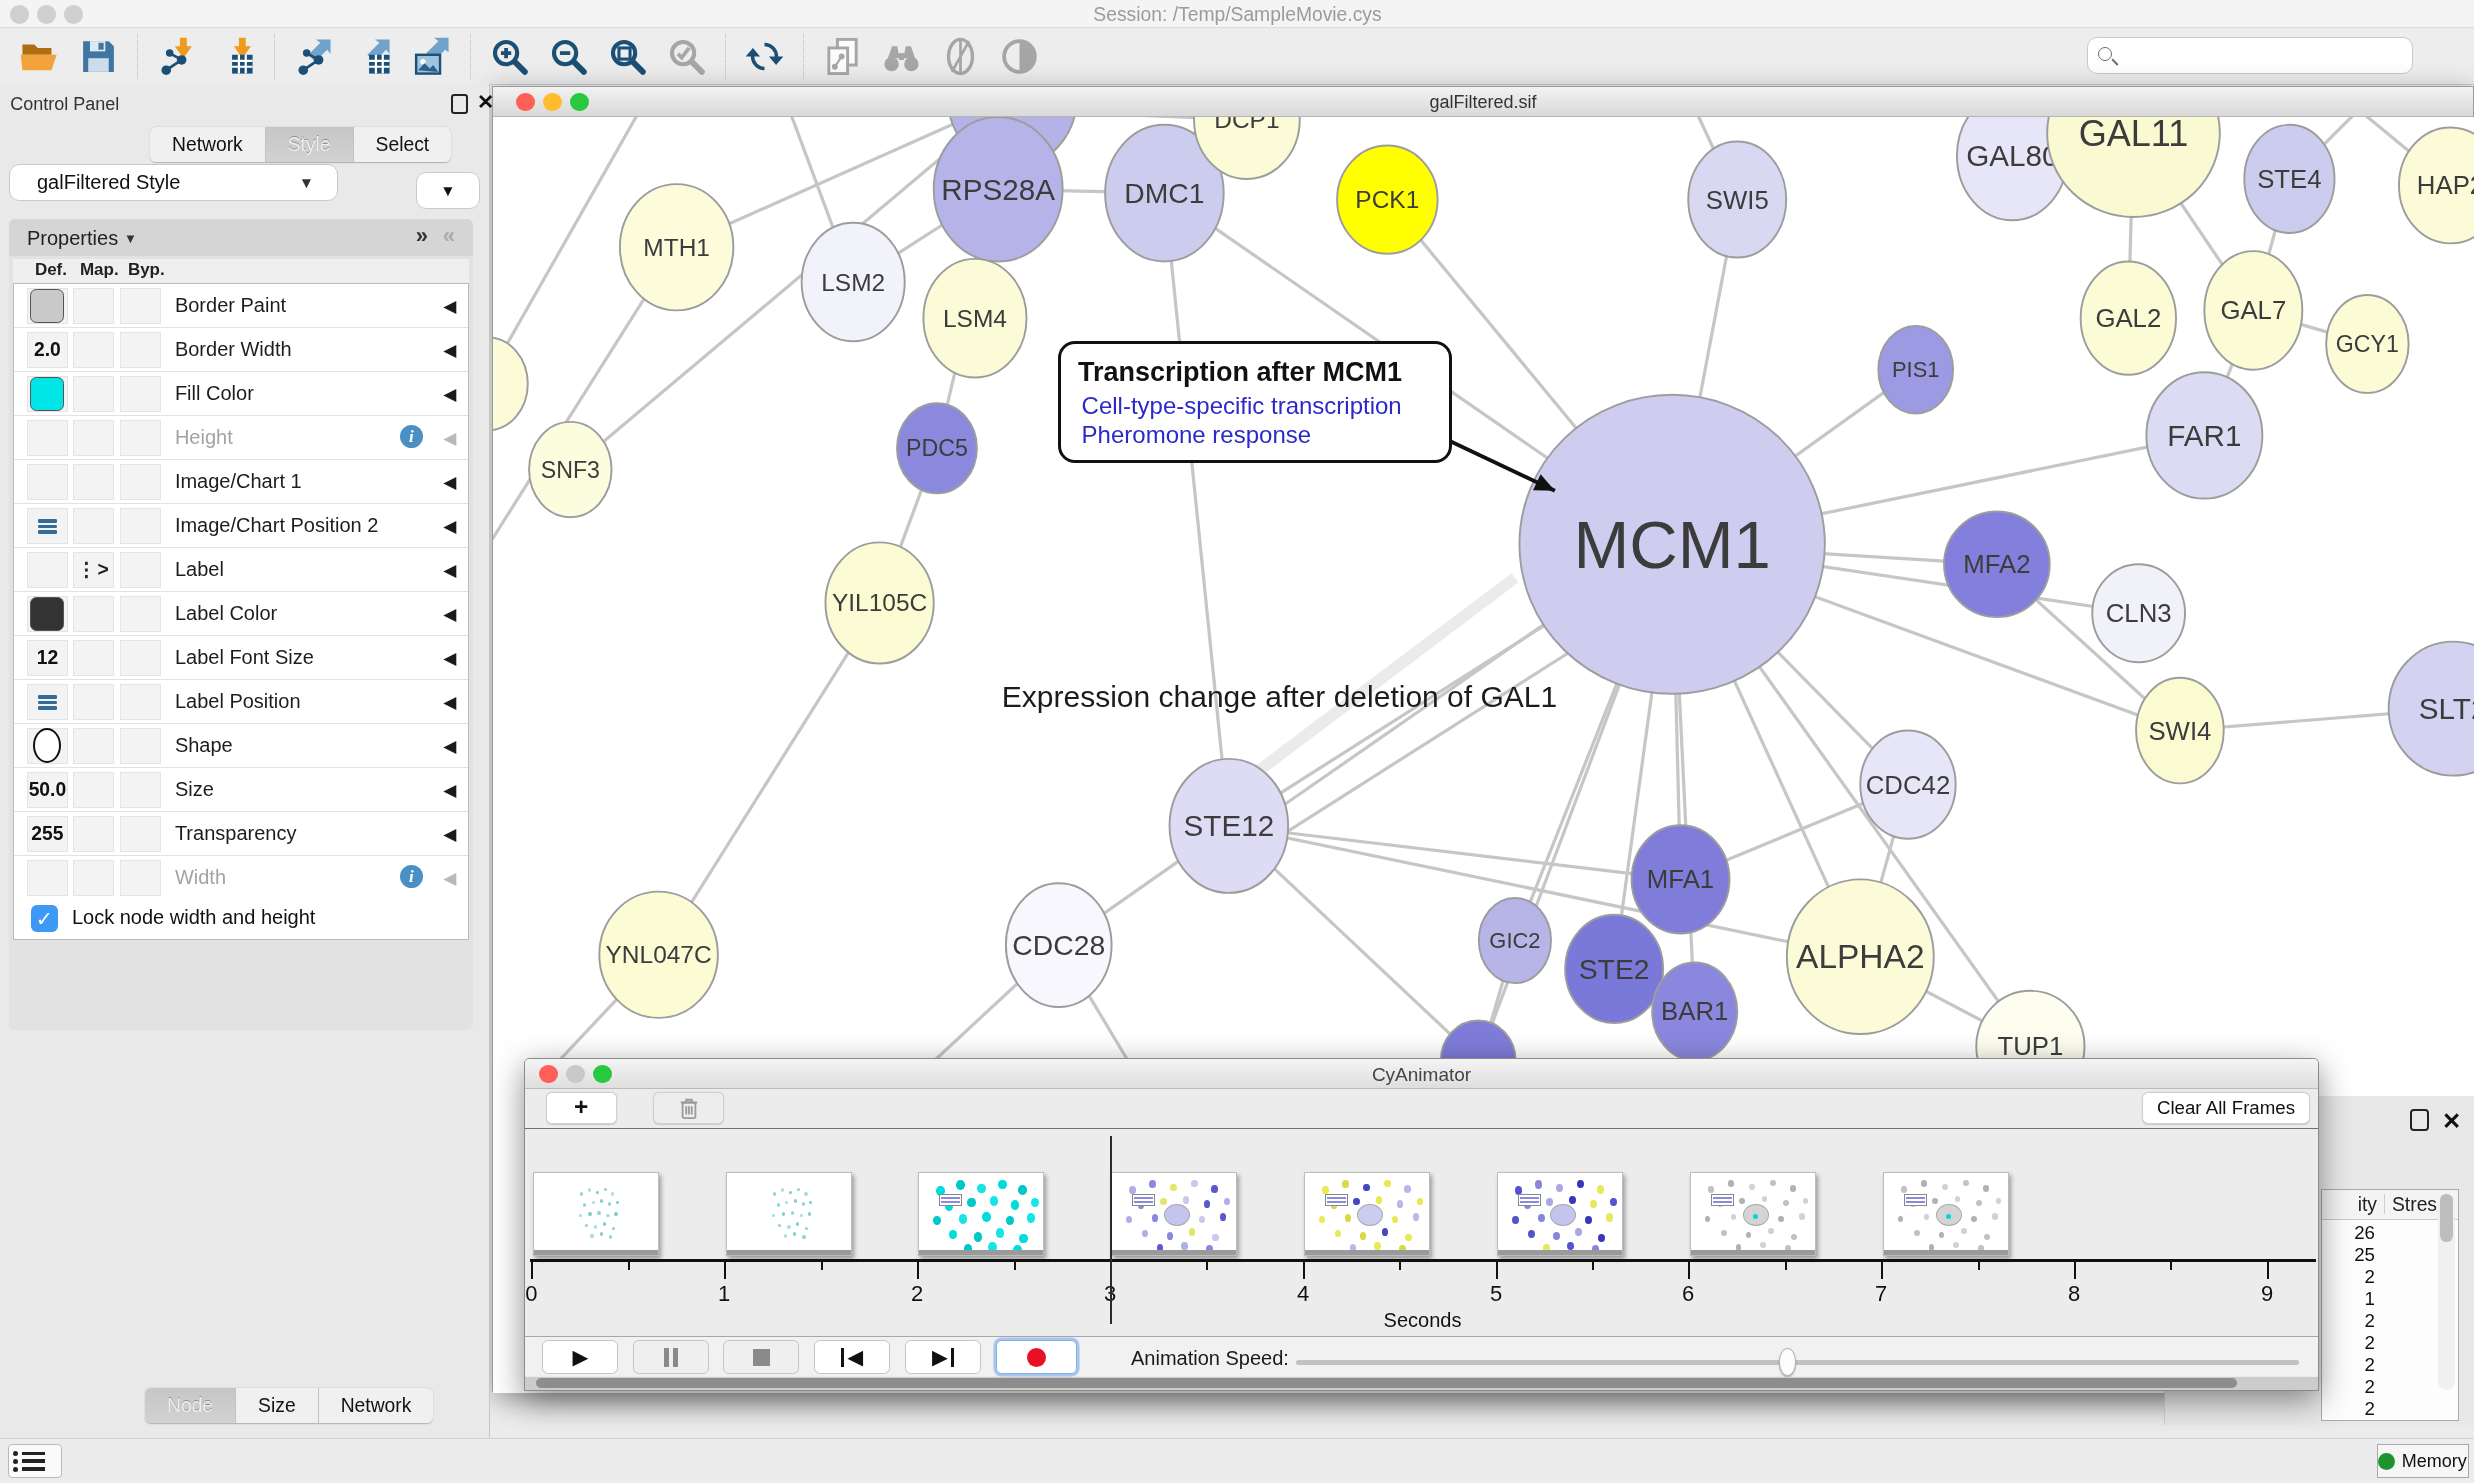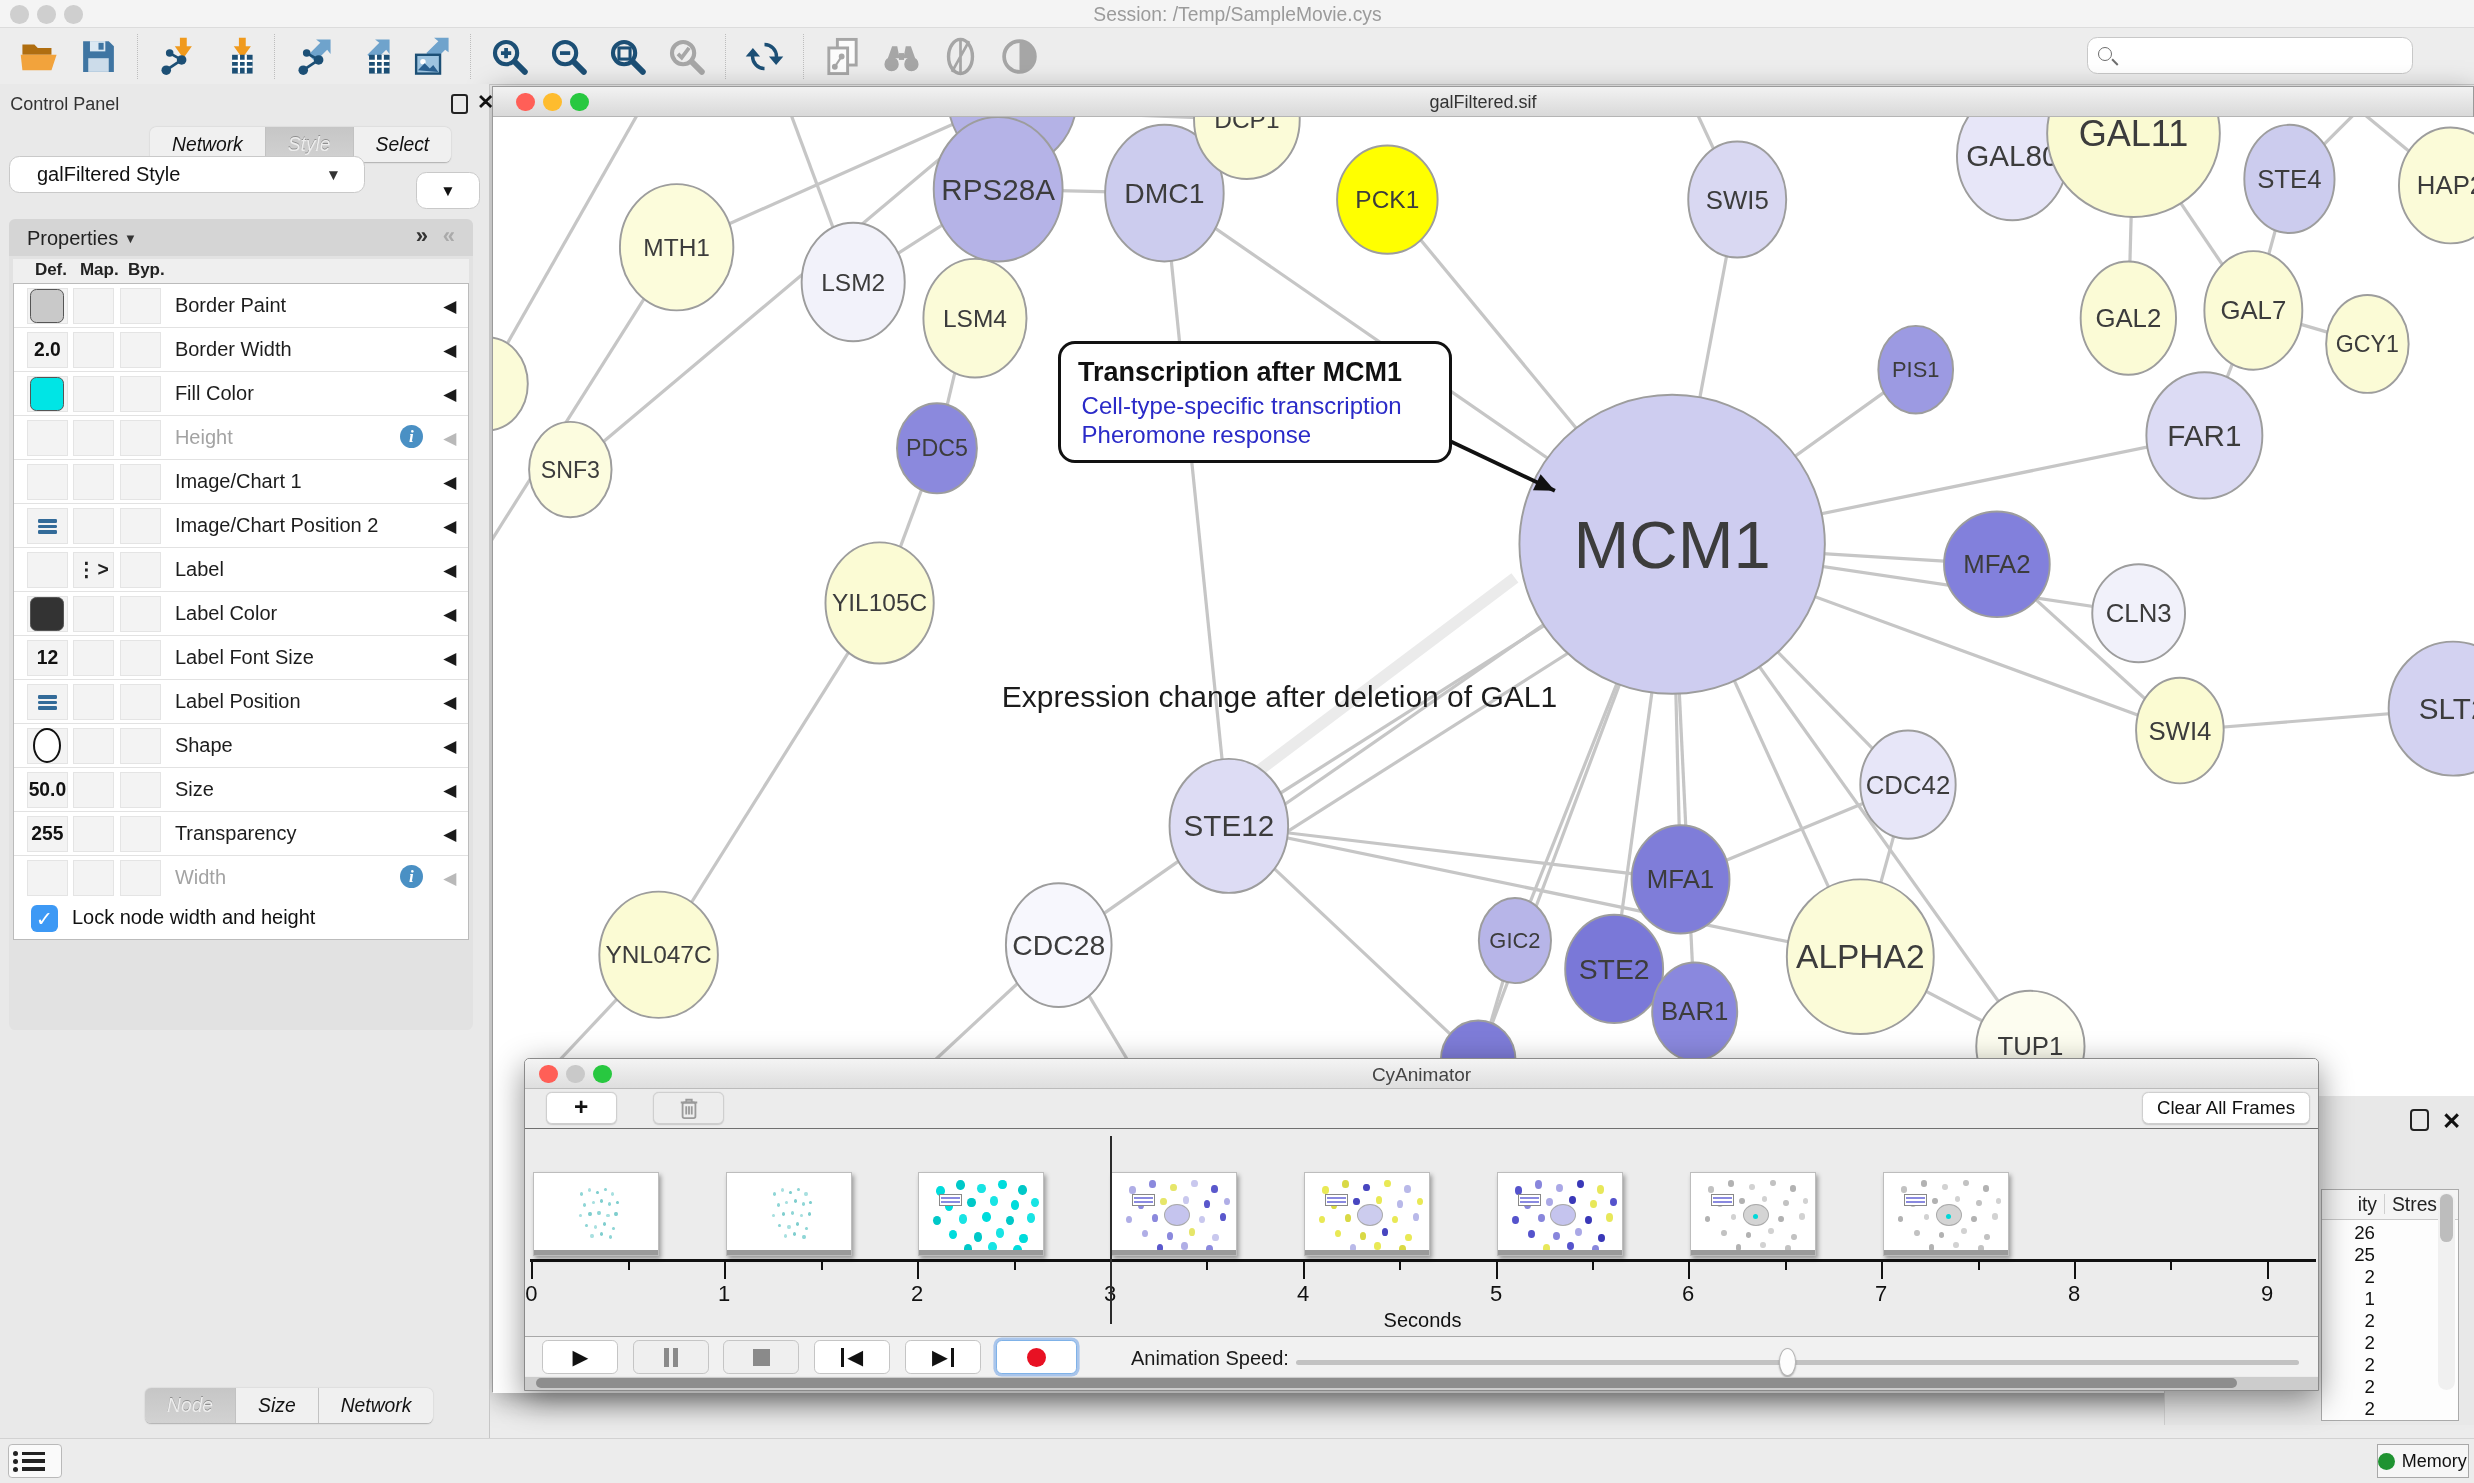--- a/index.html
+++ b/index.html
@@ -18,21 +18,21 @@
   .tbtn { width:41px; height:41px; margin:0 9px; border:none; background:transparent; cursor:pointer; }
   .tbtn svg { width:100%; height:100%; }
   .tsep { width:0; height:45px; border-left:1.9px dotted #bdbdbd; margin:0 9px; }
   .searchbox { position:absolute; right:62px; top:9px; width:326px; height:37px; background:#fff; border:1.3px solid #c8c8c8; border-radius:10.3px; }
   .searchbox .mag { position:absolute; left:10.3px; top:9px; width:14px; height:14px; border:1.9px solid #6d6d6d; border-radius:50%; }
   .searchbox .mag::after { content:""; position:absolute; left:11.6px; top:13px; width:7.7px; height:1.9px; background:#6d6d6d; transform:rotate(45deg); }
   .searchbox input { position:absolute; left:36px; top:2.6px; width:277px; height:28px; border:none; outline:none; font-size:18px; background:transparent; }
 
   
   .bottombar-gradient { position:absolute; left:0; top:1392px; width:2475px; height:46px; background:linear-gradient(#a8a8a8,#dedede); z-index:2; }
-  .tabgroup { display:flex; border-radius:6.4px; overflow:hidden; box-shadow:0 0.6px 1.3px rgba(0,0,0,.25);font-style:italic; }
+  .tabgroup { display:flex; border-radius:6.4px; overflow:hidden; box-shadow:0 0.6px 1.3px rgba(0,0,0,.25); }
   .tabgroup .tab { font-size:19.3px; padding:0 22px; height:35px; line-height:35px; text-align:center; background:#f0f0f0; color:#111; border-right:1.3px solid #c2c2c2; }
   .tabgroup .tab:last-child { border-right:none;text-align:right; }
   .tabgroup .tab.engraved { background:linear-gradient(#c6c6c6,#d2d2d2); color:#ededed; text-shadow:0 -0.6px 0.6px #8f8f8f; }
   #bottom-tabs { position:absolute; left:1297px; top:6.4px; }
 
   
   .table-panel { position:absolute; left:2164px; top:1096px; width:311px; height:329px; background:#e8e8e8; z-index:5; border-left:1.3px solid #d0d0d0; }
   .table-panel .float-ic { position:absolute; left:245px; top:13px; width:19.3px; height:22px; border:2.6px solid #222; border-radius:3.9px; }
   .table-panel .close-ic { position:absolute; left:277px; top:11.6px; font-size:23px; font-weight:bold; color:#111; }
   .ptable { position:absolute; left:156px; top:93px; width:138px; height:232px; background:#fdfdfd; border:1.3px solid #aaa; overflow:hidden; }
@@ -55,21 +55,21 @@
   .annotation-box .atitle { font-size:27px; font-weight:bold; color:#111; margin:13px 0 3.9px 17px; }
   .annotation-box .alink { font-size:24px; color:#2a2ac8; margin:1.3px 0 0 20.6px; }
   .net-caption { position:absolute; left:503px; top:563px; width:567px; text-align:center; font-size:30px; color:#1c1c1c; z-index:2; }
 
   
   .control-panel { position:absolute; left:0; top:84px; width:490px; height:1355px; background:#e9e9e9; border-right:1.3px solid #c6c6c6; z-index:6; }
   .cp-title { position:absolute; left:10.3px; top:10.3px; font-size:18px; color:#333; }
   .cp-float { position:absolute; left:451px; top:10.3px; width:17px; height:19.3px; border:2.6px solid #222; border-radius:3.2px; }
   .cp-close { position:absolute; left:477px; top:6.4px; font-size:20.6px; font-weight:bold; color:#111; }
   #cp-tabs { position:absolute; left:150px; top:43px; }
-  .stylebox { position:absolute; left:9px; top:72px; width:356px; height:37px; background:#fff; border:1.3px solid #c9c9c9; border-radius:10.3px; }
+  .stylebox { position:absolute; left:9px; top:80px; width:329px; height:37px; background:#fff; border:1.3px solid #c9c9c9; border-radius:10.3px; }
   .stylebox .val { position:absolute; left:27px; top:6.4px; font-size:20px; color:#111; }
   .stylebox .car { position:absolute; right:23px; top:9px; font-size:15.5px; color:#333; }
   .styledrop { position:absolute; left:416px; top:88px; width:64px; height:37px; background:#fff; border:1.3px solid #c9c9c9; border-radius:10.3px; text-align:center; font-size:15.5px; color:#111; line-height:35px; }
   .props { position:absolute; left:9px; top:135px; width:464px; height:811px; background:#e2e2e2; border-radius:6.4px; }
   .props-hdr { position:absolute; left:0; top:0; width:100%; height:37px; background:#d5d5d5; border-radius:6.4px 6.4px 0 0; }
   .props-hdr .t { position:absolute; left:18px; top:7.7px; font-size:20px; color:#222; }
   .props-hdr .dcar { position:absolute; left:115px; top:11.6px; font-size:13px; color:#333; }
   .chev { position:absolute; top:3.9px; font-size:22px; font-weight:bold; }
   .colhdr { position:absolute; left:3.9px; top:40px; width:456px; height:24.5px; background:#efefef; }
   .colhdr span { position:absolute; top:1.3px; font-size:17px; font-weight:bold; color:#222; }

